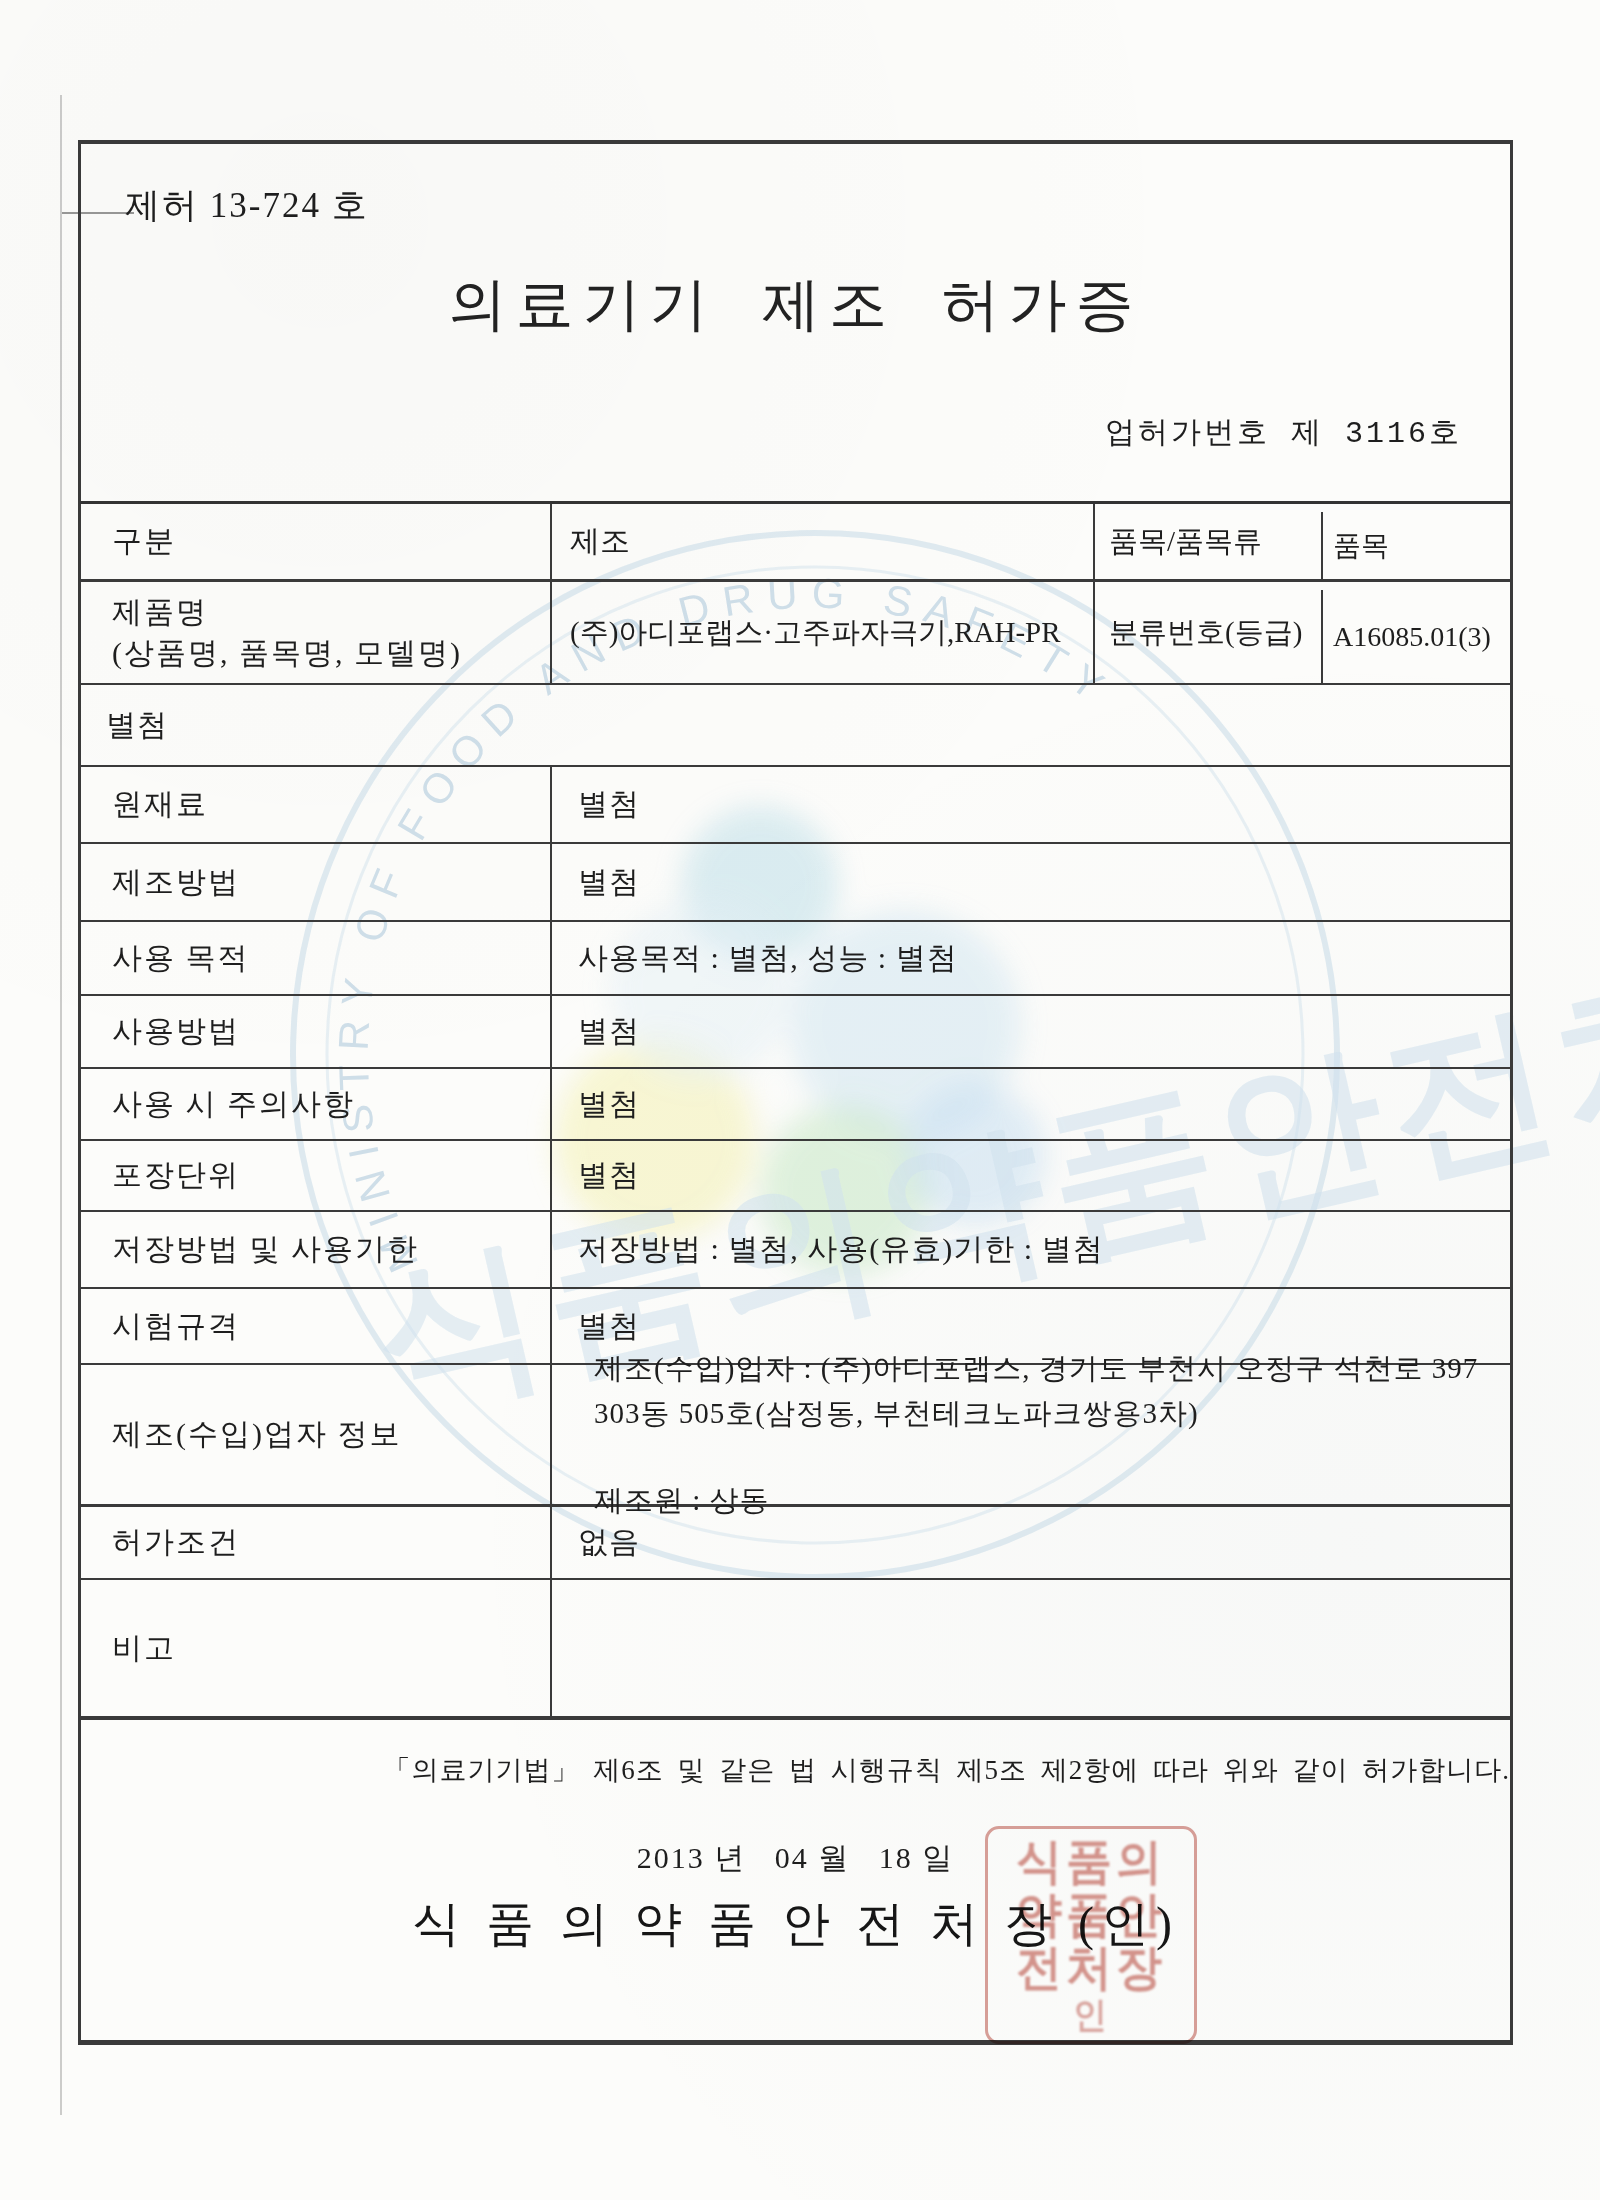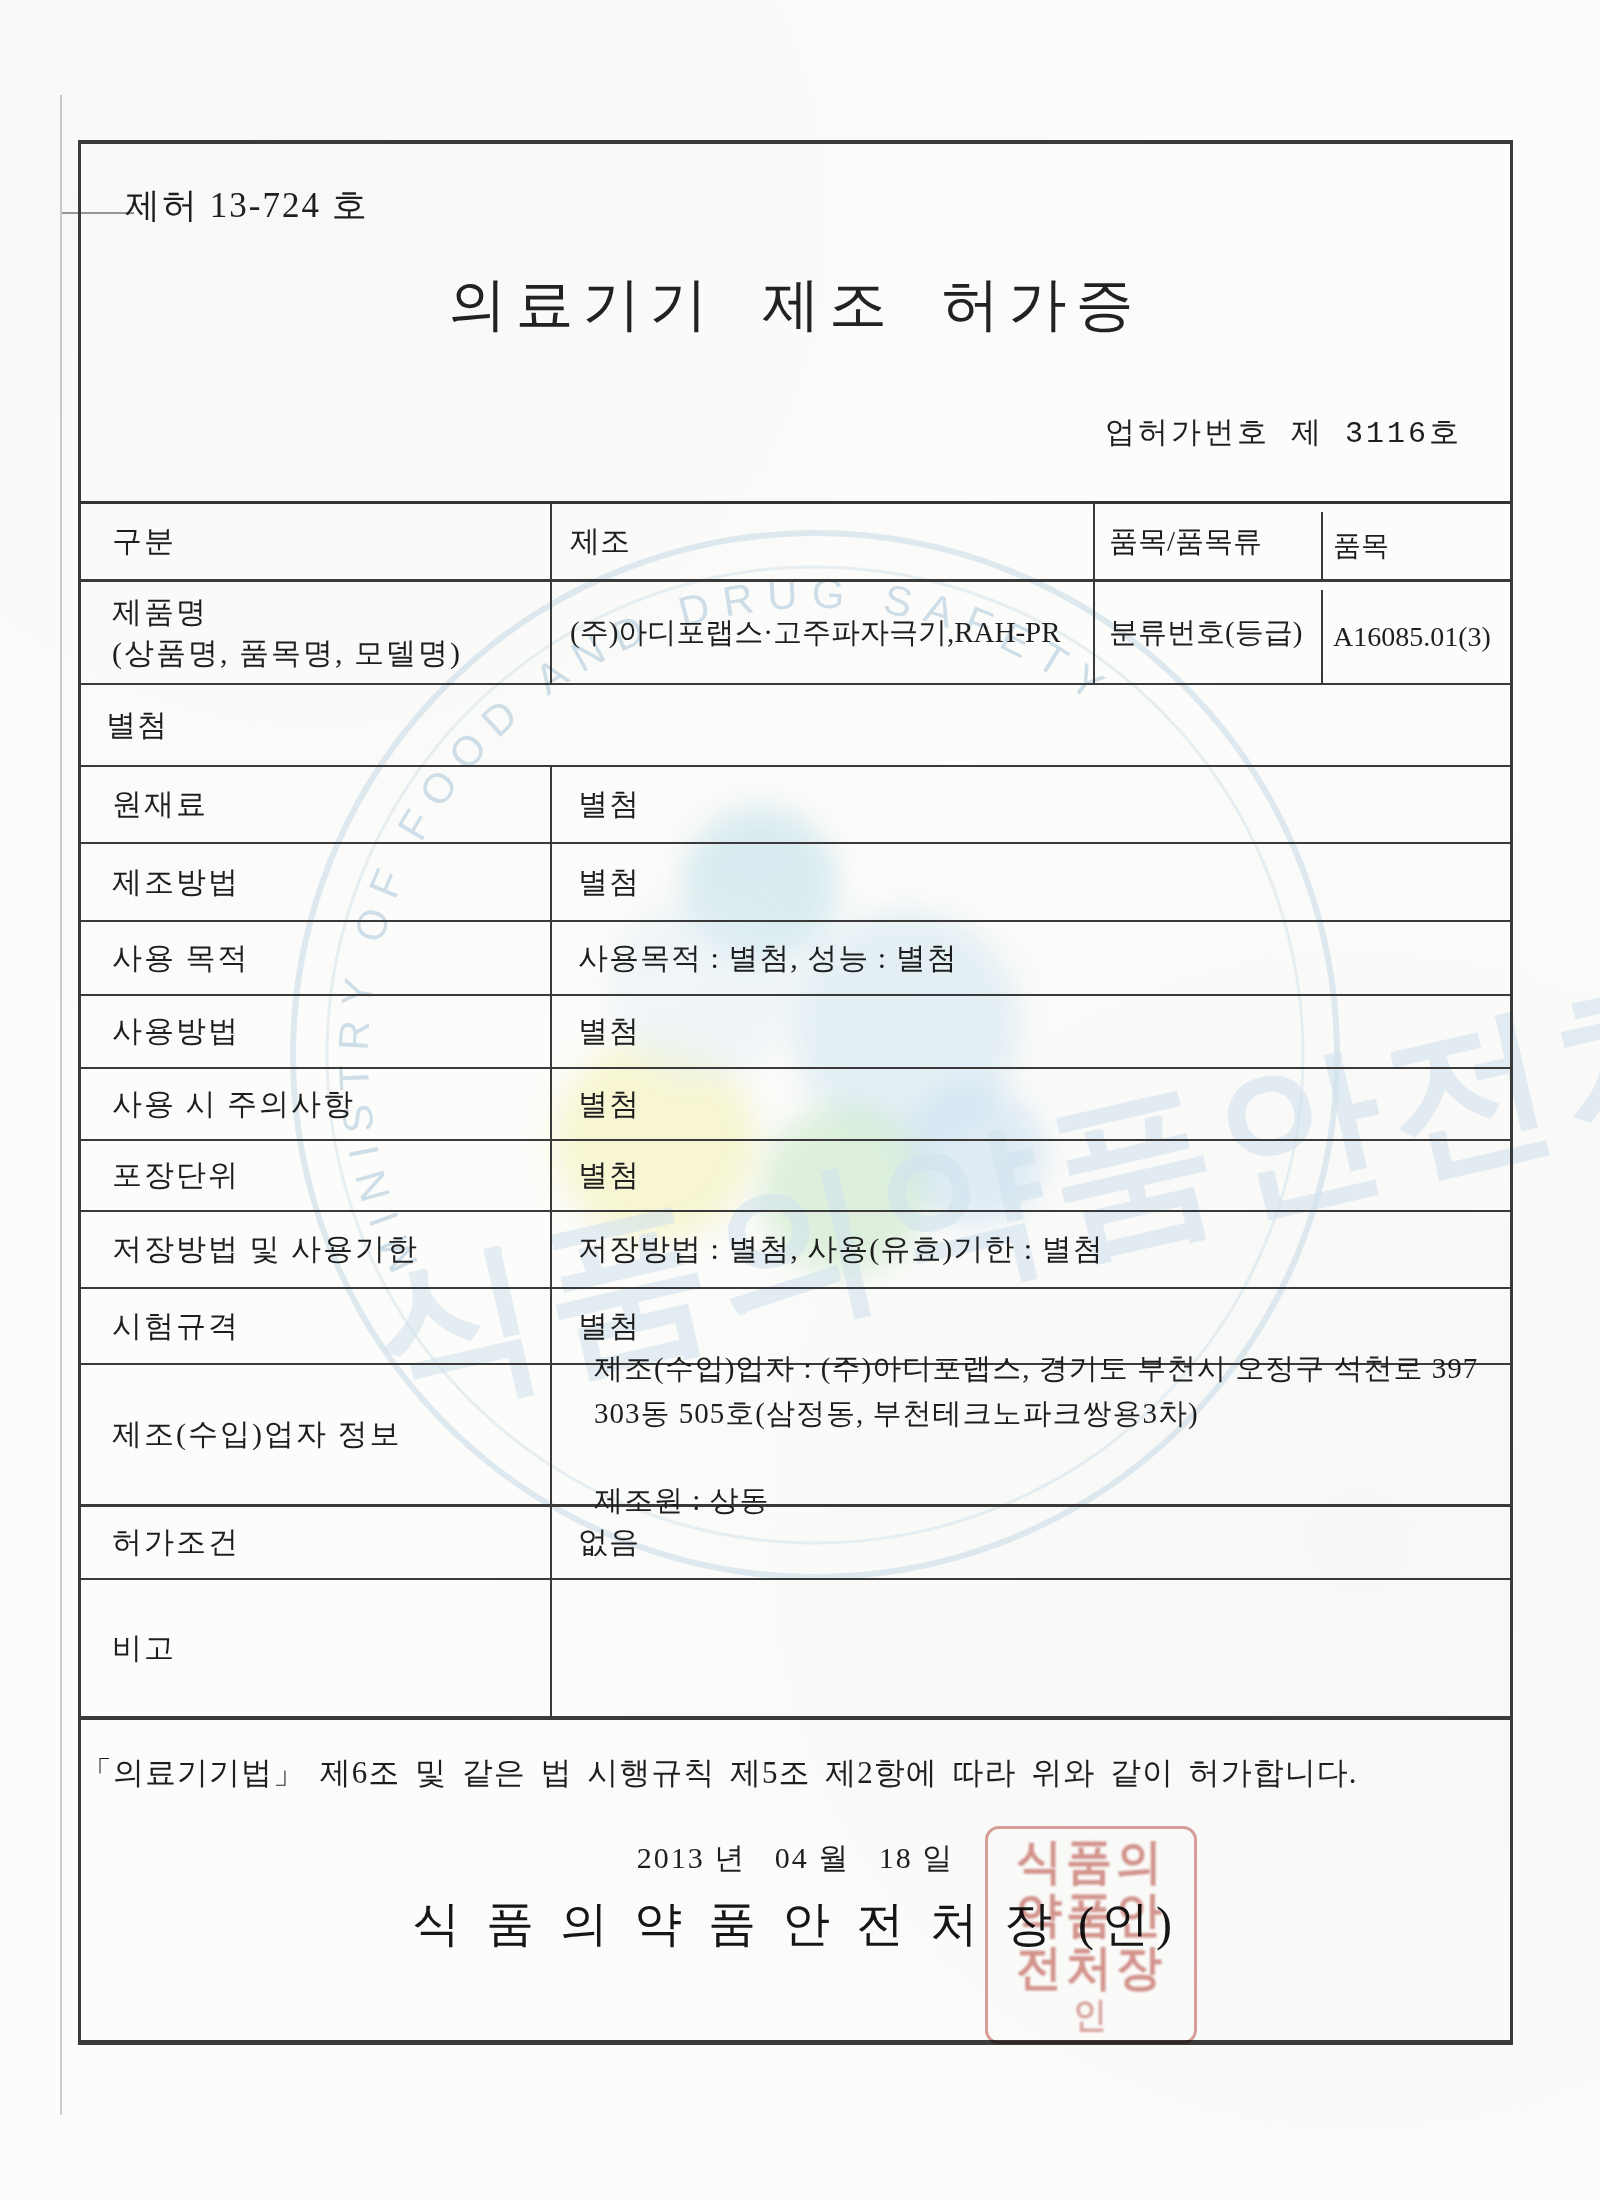--- a/index.html
+++ b/index.html
@@ -41,21 +41,21 @@
   .c-label{width:472px;border-right:2px solid #3a3a3a;padding-left:32px;letter-spacing:2px;}
   .c-value{flex:1;padding-left:26px;letter-spacing:1px;}
   .c-3{width:228px;border-left:2px solid #3a3a3a;padding-left:14px;font-size:29px;}
   .c-4{width:190px;border-left:2px solid #3a3a3a;padding-left:10px;font-size:28px;letter-spacing:0;margin-top:8px;}
   .v2{flex:1;padding-left:18px;}
   .small-gap p{margin:0;}
   .mfr p{margin:16px;font-size:29px;line-height:1.55;white-space:pre-wrap;}
   .mfr p + p{margin-top:26px;}
 
   
-  .statement{position:absolute;left:0;right:0;top:1608px;text-align:left;font-size:31px;letter-spacing:1px;word-spacing:6px;}
+  .statement{position:absolute;left:0;right:0;top:1608px;text-align:right;font-size:27px;letter-spacing:1px;word-spacing:6px;}
   .date-line{position:absolute;left:0;right:0;top:1694px;text-align:center;font-size:30px;white-space:pre;letter-spacing:2px;}
   .signature{position:absolute;left:0;right:0;top:1748px;text-align:center;font-size:48px;letter-spacing:7px;color:#161616;}
 
   
   .stamp{
     position:absolute;left:904px;top:1682px;width:212px;height:218px;
     border:3px solid rgba(178,66,54,0.5);border-radius:14px;box-sizing:border-box;
     z-index:3;mix-blend-mode:multiply;overflow:hidden;
     display:flex;flex-direction:column;justify-content:space-around;
     padding:6px 4px;

